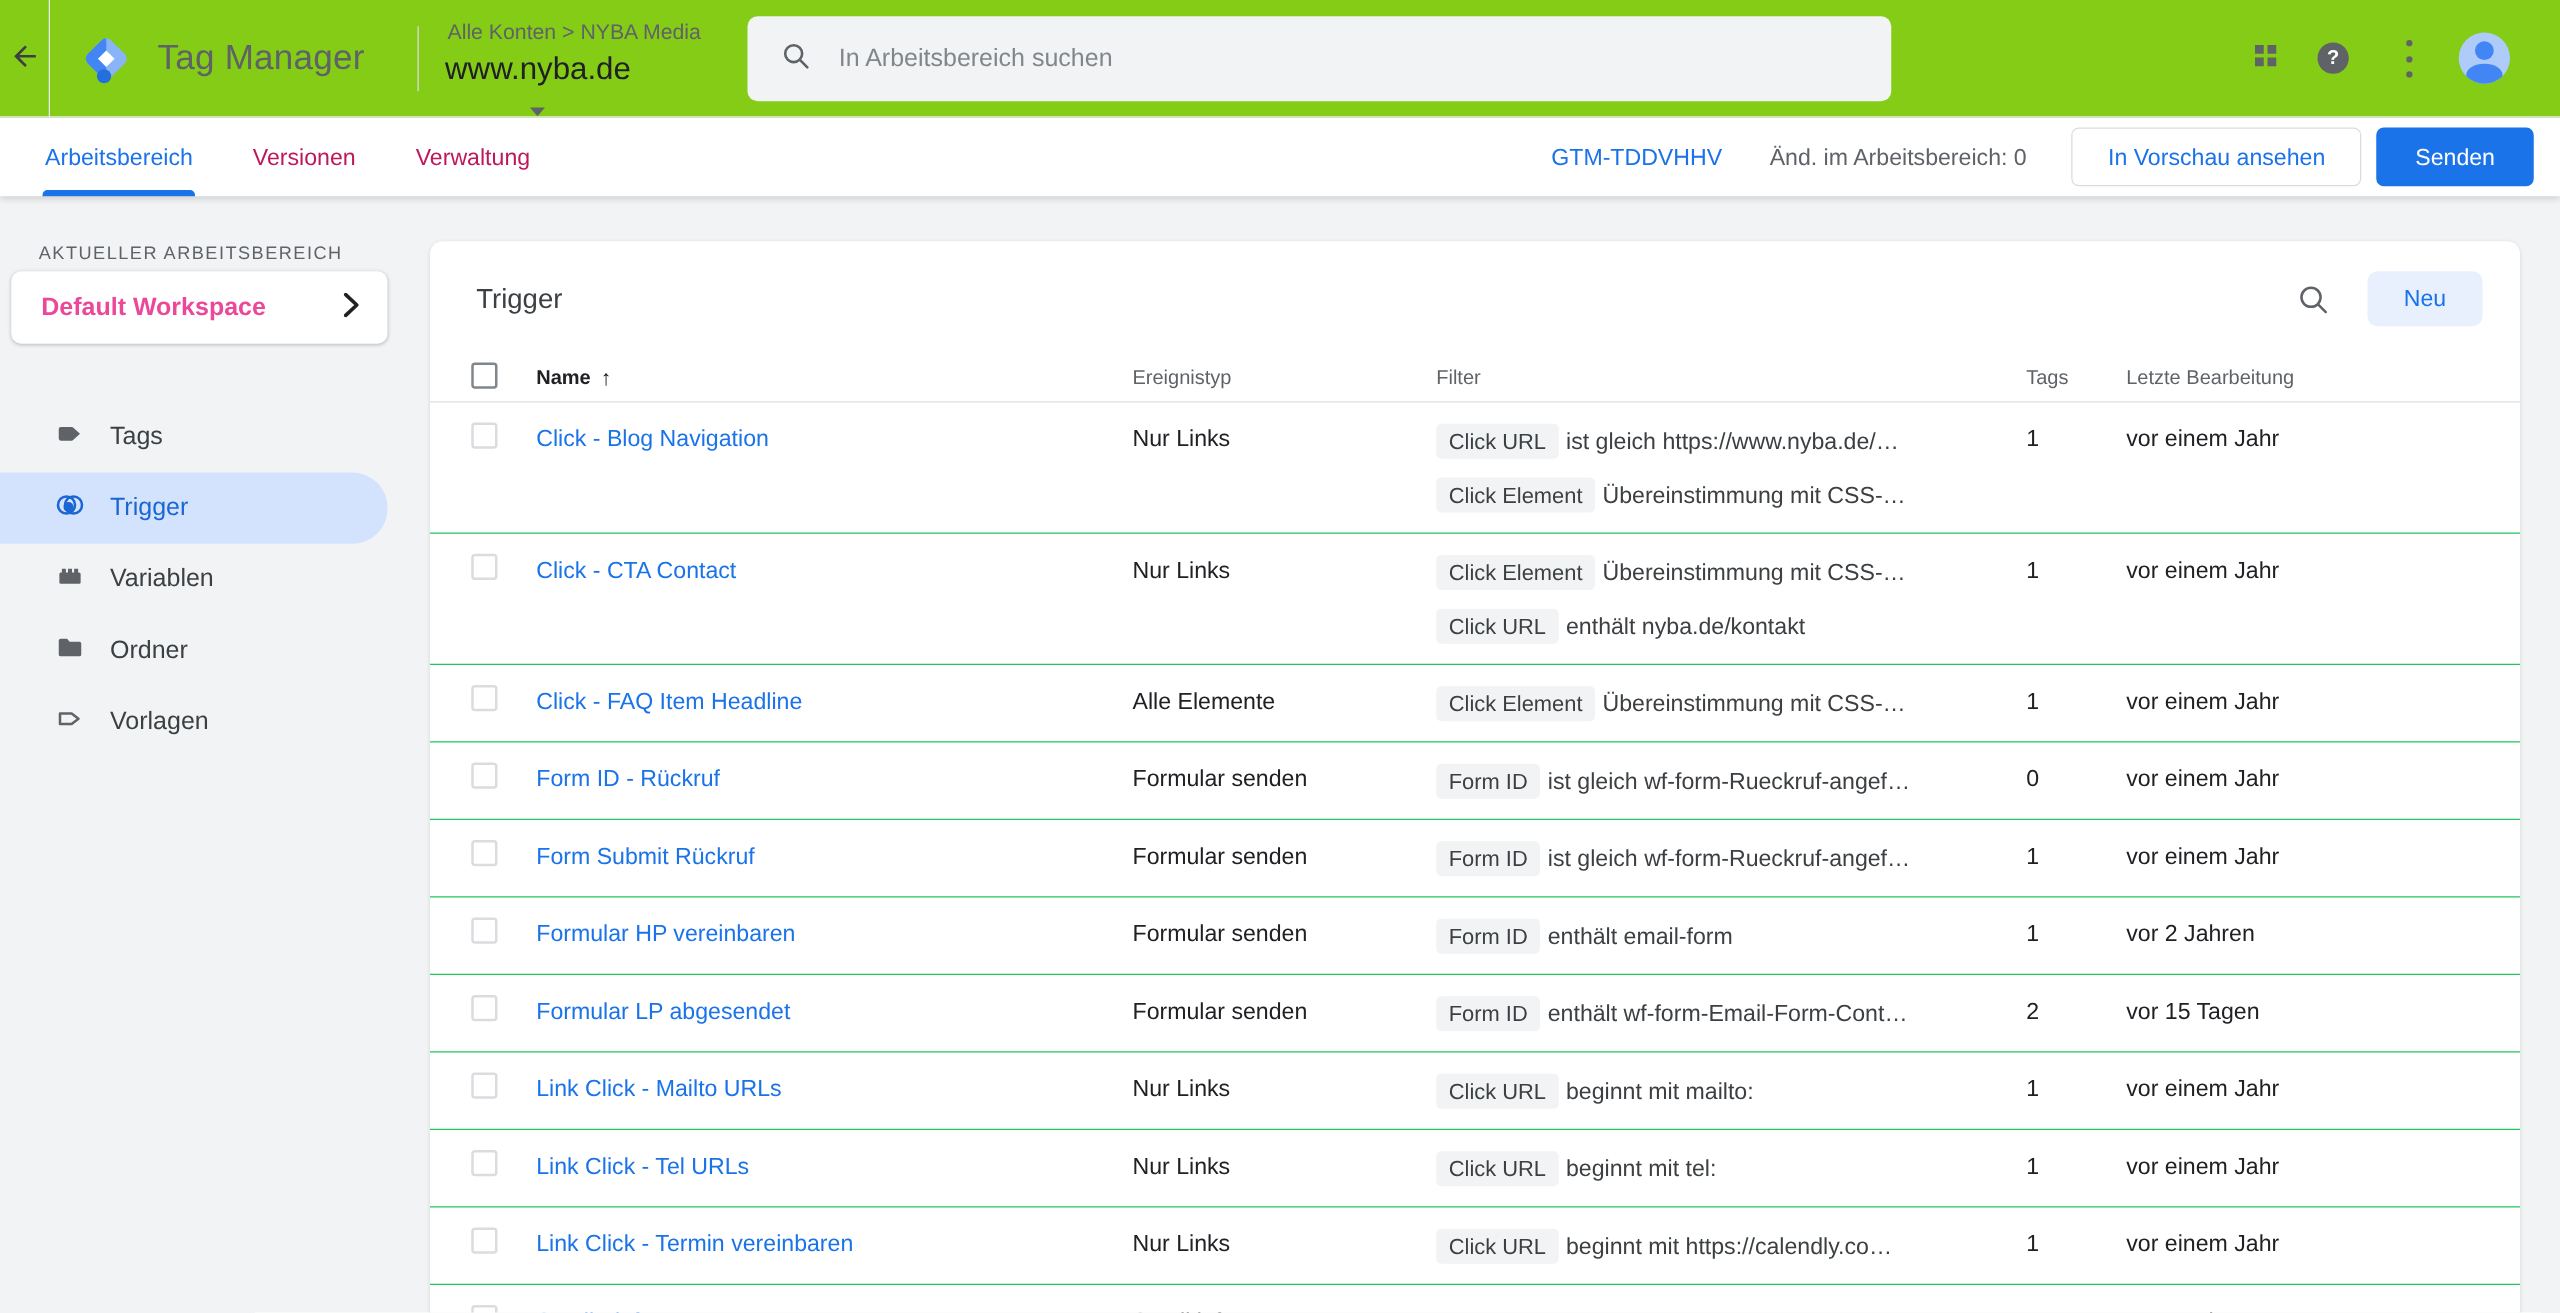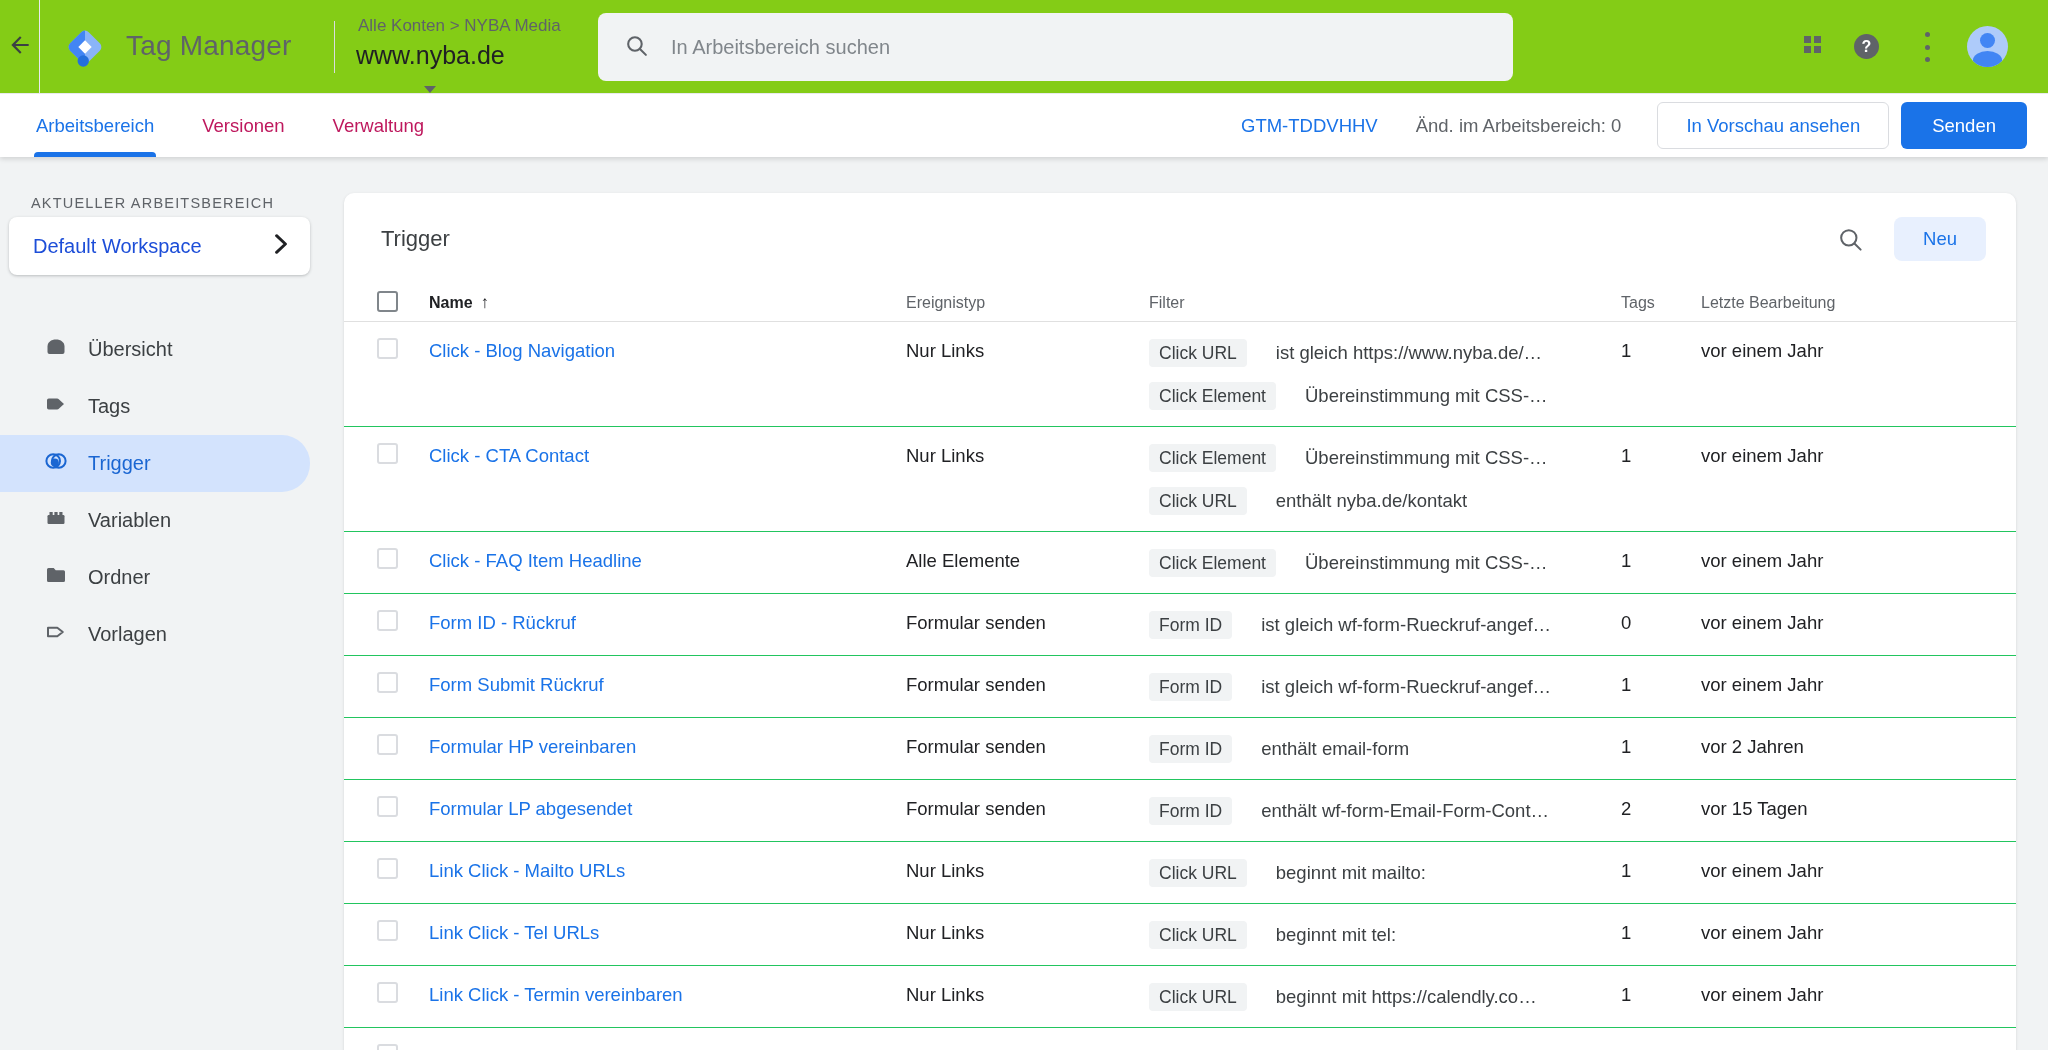--- a/index.html
+++ b/index.html
@@ -37,21 +37,21 @@
   .tabbar-right { position:absolute; right:21px; top:0; height:63px; display:flex; align-items:center; }
   .gtm-id { color:#1a73e8; font-size:18.5px; cursor:pointer; }
   .changes { color:#5f6368; font-size:18.5px; margin-left:38px; }
   .btn-preview { margin-left:36px; height:47px; padding:0 28px; background:#fff; border:1px solid #dadce0; border-radius:6px; color:#1a73e8; font-size:18.5px; font-weight:500; display:flex; align-items:center; cursor:pointer; }
   .btn-submit { margin-left:12px; height:47px; padding:0 31px; background:#1a73e8; border:none; border-radius:6px; color:#fff; font-size:18.5px; font-weight:500; display:flex; align-items:center; cursor:pointer; }
 
   
   .sidebar { position:absolute; left:0; top:157px; width:344px; height:893px; }
   .ws-label { position:absolute; left:31px; top:38px; font-size:14.5px; font-weight:500; letter-spacing:1.2px; color:#5f6368; }
   .ws-card { position:absolute; left:9px; top:60px; width:301px; height:58px; background:#fff; border-radius:8px; box-shadow:0 1px 3px rgba(60,64,67,.3); display:flex; align-items:center; justify-content:space-between; padding:0 22px 0 24px; cursor:pointer; }
-  .ws-name { font-size:20px; font-weight:400; color:#1d4ed8; }
+  .ws-name { font-size:20px; font-weight:700; color:#ec4899; }
   .nav { position:absolute; left:0; top:164px; width:344px; }
   .nav-item { height:57px; display:flex; align-items:center; padding-left:44px; gap:20px; font-size:20px; color:#3c4043; cursor:pointer; width:310px; }
   .nav-item.active { background:#d3e3fd; border-radius:0 28px 28px 0; color:#1a66d2; font-weight:500; }
   .nav-item svg { flex:0 0 24px; }
 
   
   .card { position:absolute; left:344px; top:193px; width:1672px; background:#fff; border-radius:10px; box-shadow:0 1px 3px rgba(60,64,67,.16); }
   .card-head { height:92px; display:flex; align-items:center; padding:0 30px 0 37px; }
   .card-title { font-size:22px; color:#3c4043; }
   .card-head-right { margin-left:auto; display:flex; align-items:center; gap:30px; }
@@ -65,21 +65,21 @@
   .sort-arrow { font-weight:normal; font-size:17px; color:#202124; }
   .cb { width:21px; height:21px; border:2px solid #dadce0; border-radius:3px; background:#fff; display:inline-block; cursor:pointer; }
   .cb.dark { border-color:#80868b; }
 
   .row { border-top:1px solid #22c55e; }
   .row:first-child { border-top:none; }
   .cell { padding-top:17px; padding-bottom:16px; font-size:18.5px; line-height:24px; color:#202124; }
   .cb-cell { padding-top:16px; }
   .name-link { color:#1a73e8; text-decoration:none; cursor:pointer; }
   .filter-cell { padding-right:20px; }
-  .filter-line { display:flex; align-items:center; gap:29px; margin-bottom:15px; white-space:nowrap; }
+  .filter-line { display:flex; align-items:center; gap:6px; margin-bottom:15px; white-space:nowrap; }
   .filter-line:last-child { margin-bottom:0; }
   .chip { background:#f1f3f4; border-radius:4px; padding:3px 10px; font-size:17.5px; color:#3c4043; line-height:22px; }
   .cond { font-size:18.5px; color:#3c4043; overflow:hidden; text-overflow:ellipsis; }
 </style>
 </head>
 <body>
 
 <div class="header">
   <div class="back-strip">
     <span>
@@ -163,28 +163,20 @@
     <span>
       <svg width="14" height="20" viewBox="0 0 12 18">
           <path d="M2 1.5 L10 9 L2 16.5" fill="none" stroke="#202124" stroke-width="2.6" stroke-linecap="round" stroke-linejoin="round"></path>
         </svg>
     </span>
   </div>
   <div class="nav">
     <div class="nav-item">
       <span>
         <svg width="24" height="24" viewBox="0 0 24 24">
-            <path d="M3.5 11.5c0-4.3 3.6-7 8.5-7s8.5 2.7 8.5 7v5.5a2 2 0 0 1-2 2h-13a2 2 0 0 1-2-2z" fill="#5f6368"></path>
-          </svg>
-      </span>
-      <span>Übersicht</span>
-    </div>
-    <div class="nav-item">
-      <span>
-        <svg width="24" height="24" viewBox="0 0 24 24">
             <path d="M3 8.2A1.7 1.7 0 0 1 4.7 6.5h8.6c.45 0 .88.18 1.2.5L20 12l-5.5 5a1.7 1.7 0 0 1-1.2.5H4.7A1.7 1.7 0 0 1 3 15.8z" fill="#5f6368"></path>
           </svg>
       </span>
       <span>Tags</span>
     </div>
     <div class="nav-item active">
       <span>
         <svg width="24" height="24" viewBox="0 0 24 24">
             <circle cx="9.2" cy="12" r="6.8" fill="none" stroke="#1a66d2" stroke-width="2"></circle>
             <circle cx="14.8" cy="12" r="6.8" fill="none" stroke="#1a66d2" stroke-width="2"></circle>

